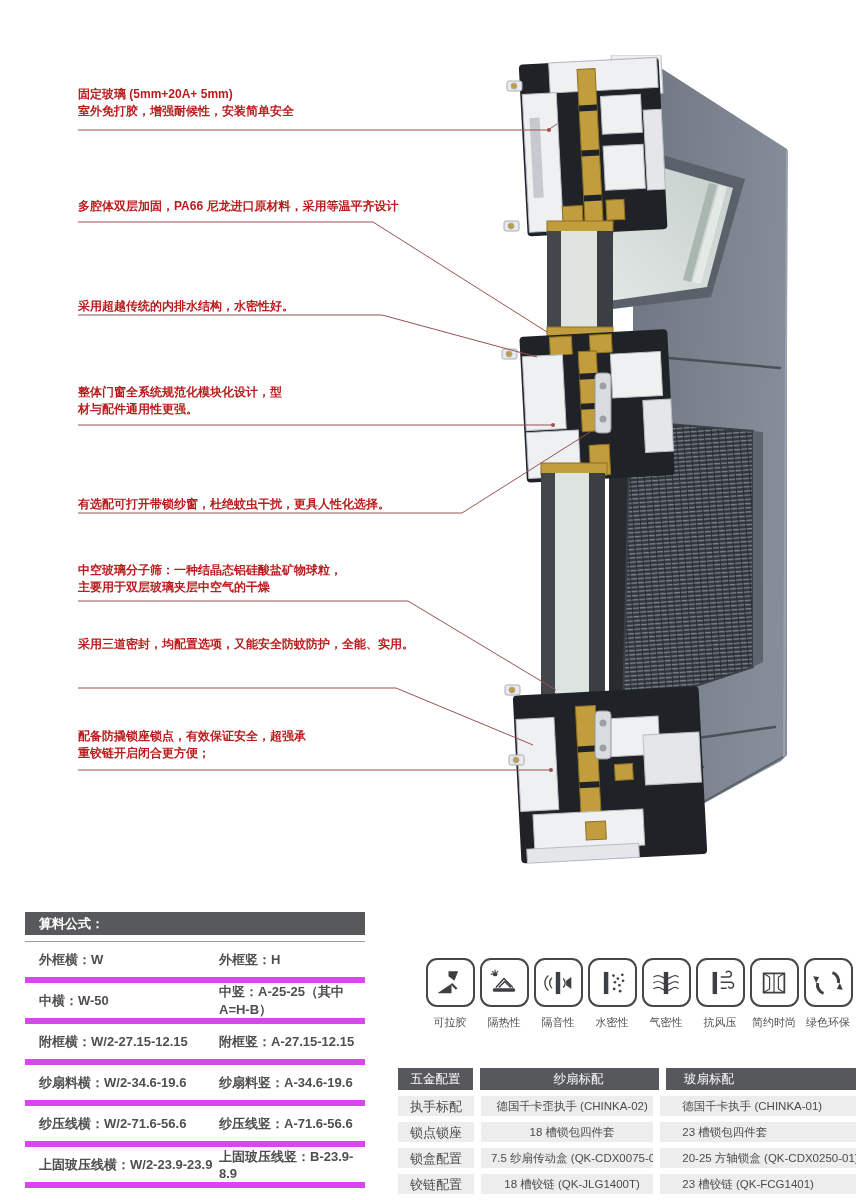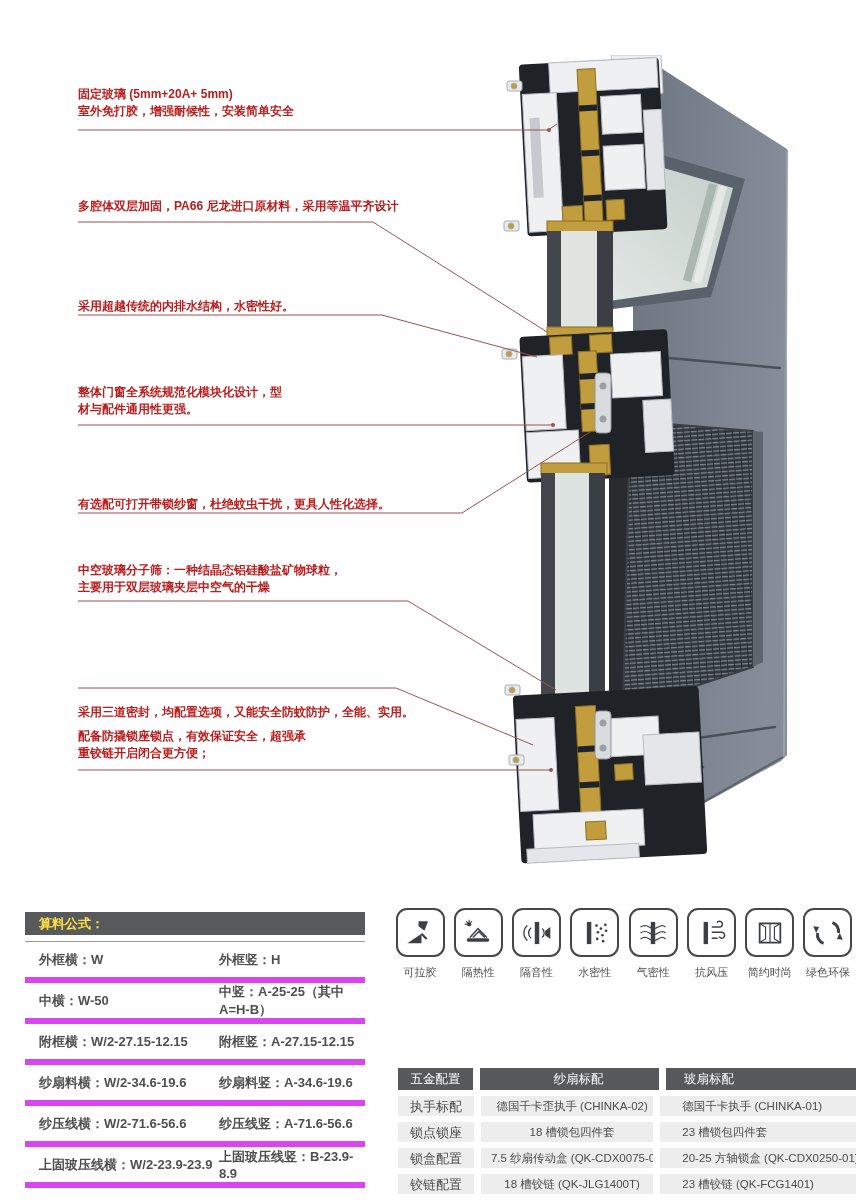--- a/index.html
+++ b/index.html
@@ -5,29 +5,29 @@
   html,body{margin:0;padding:0;background:#ffffff;}
   .page{position:relative;width:868px;height:1200px;background:#ffffff;overflow:hidden;
         font-family:"Liberation Sans","DejaVu Sans",sans-serif;color:#3d3d3d;}
   .title{position:absolute;left:76px;top:22px;font-size:38px;font-weight:900;
          color:#9c2123;letter-spacing:3px;font-family:"DejaVu Sans",sans-serif;}
   .callout{position:absolute;left:78px;font-size:12px;font-weight:bold;line-height:17px;color:#b91c1c;}
   .overlay{position:absolute;left:0;top:0;pointer-events:none;}
   .render{position:absolute;left:495px;top:55px;}
   
   .ftable{position:absolute;left:25px;top:912px;width:340px;}
-  .ftable .fhead{background:#58595b;color:#fde047;font-size:13px;font-weight:bold;
+  .ftable .fhead{background:#58595b;color:#ffffff;font-size:13px;font-weight:bold;
                  height:23px;line-height:23px;padding-left:14px;}
   .ftable .frows{border-top:1px solid #9a9a9a;margin-top:6px;}
   .ftable .frow{display:flex;height:35px;align-items:center;border-bottom:6px solid #d946ef;
                 font-size:13px;font-weight:bold;color:#4f4f4f;}
   .ftable .frow .c1{width:180px;padding-left:14px;}
   .ftable .frow .c2{flex:1;}
   
-  .features{position:absolute;left:393px;top:908px;width:462px;display:flex;justify-content:space-between;}
+  .features{position:absolute;left:393px;top:958px;width:462px;display:flex;justify-content:flex-end;}
   .feature{width:54px;text-align:center;}
   .feature .box{width:45px;height:45px;margin:0 auto;border:2.5px solid #45474a;border-radius:11px;
                 display:flex;align-items:center;justify-content:center;background:#fff;}
   .feature .lbl{margin-top:8px;font-size:11px;color:#4f4f4f;white-space:nowrap;}
   
   .htable{position:absolute;left:398px;top:1068px;width:458px;font-size:12px;}
   .hrow{display:flex;margin-bottom:6px;}
   .hcell{background:#ededee;color:#4b4b4b;height:20px;line-height:21px;overflow:hidden;white-space:nowrap;}
   .hcell.head{background:#57585c;color:#ffffff;height:22px;line-height:22px;}
   .hc1{width:80px;text-align:center;margin-right:7px;font-size:13px;}
@@ -56,21 +56,21 @@
     <div>整体门窗全系统规范化模块化设计，型</div>
     <div>材与配件通用性更强。</div>
   </div>
   <div class="callout" style="top:496px">
     <div>有选配可打开带锁纱窗，杜绝蚊虫干扰，更具人性化选择。</div>
   </div>
   <div class="callout" style="top:562px">
     <div>中空玻璃分子筛：一种结晶态铝硅酸盐矿物球粒，</div>
     <div>主要用于双层玻璃夹层中空气的干燥</div>
   </div>
-  <div class="callout" style="top:704px">
+  <div class="callout" style="top:636px">
     <div>采用三道密封，均配置选项，又能安全防蚊防护，全能、实用。</div>
   </div>
   <div class="callout" style="top:728px">
     <div>配备防撬锁座锁点，有效保证安全，超强承</div>
     <div>重铰链开启闭合更方便；</div>
   </div>
 
   <svg class="render" width="375" height="810" viewBox="0 0 375 810">
     <defs>
       <linearGradient id="grayG" x1="0" y1="0" x2="1" y2="0.25">

